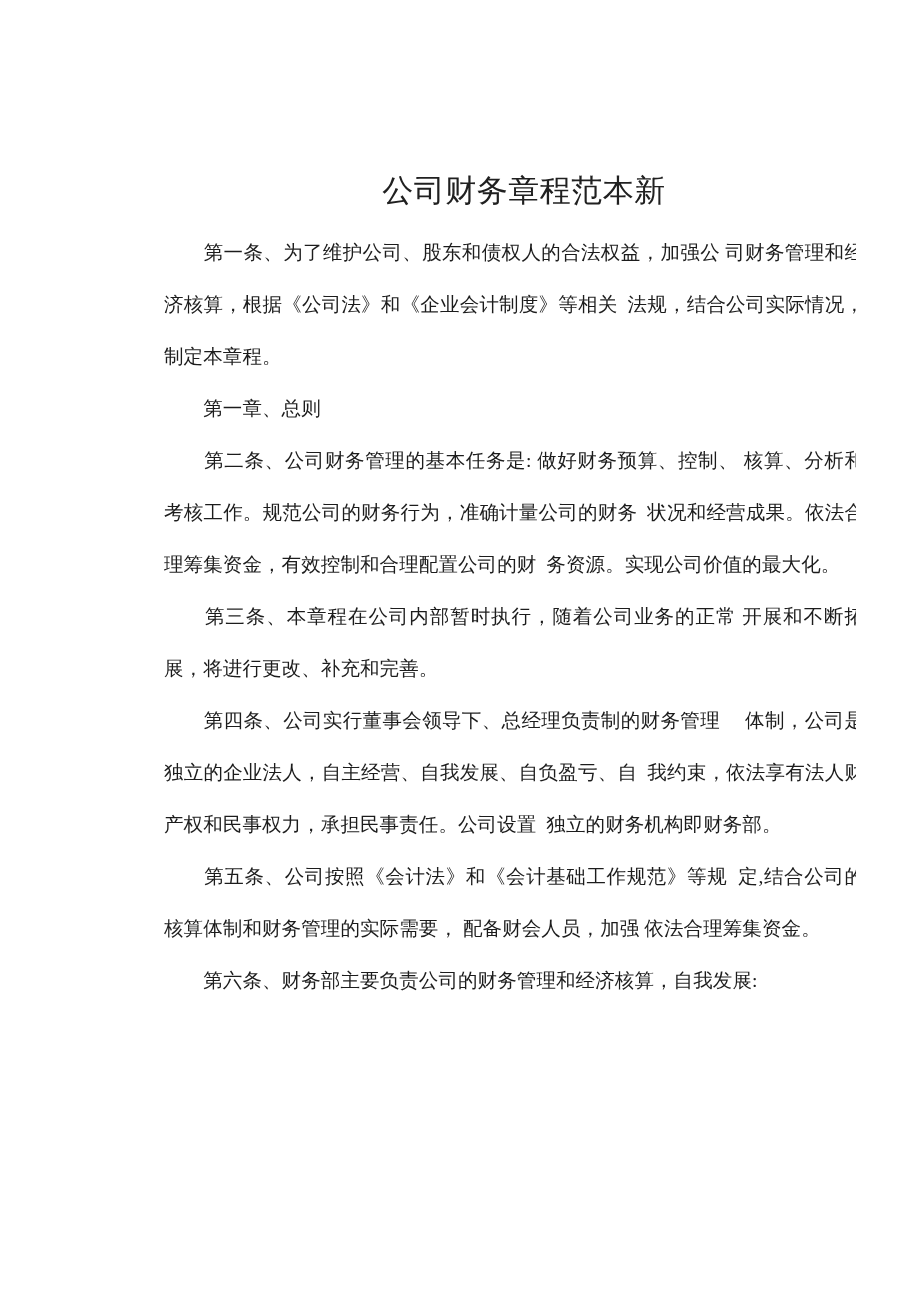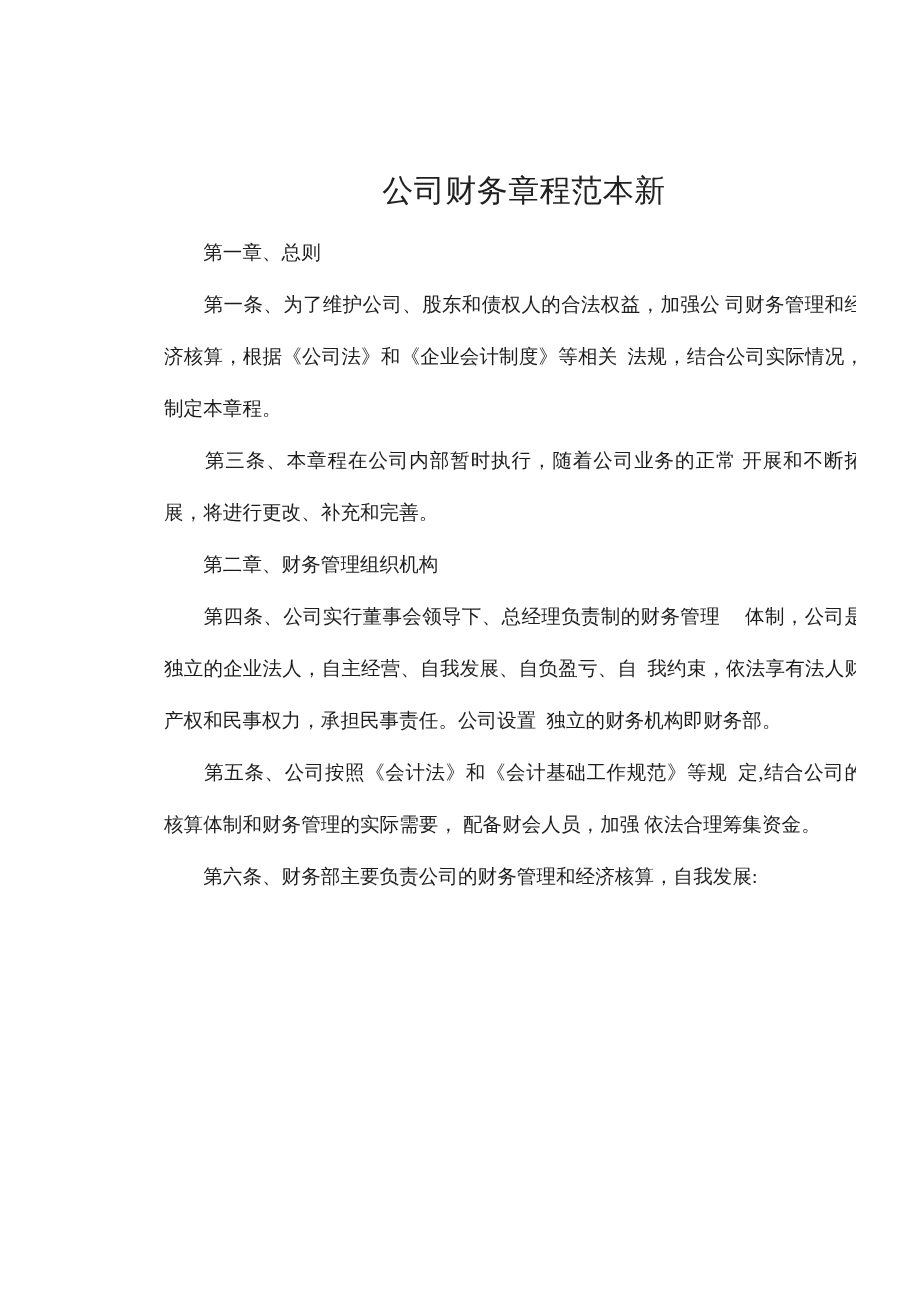--- a/index.html
+++ b/index.html
@@ -61,28 +61,28 @@
 </style>
 </head>
 <body>
 
 <div class="page">
 
   <h1 class="doc-title">公司财务章程范本新</h1>
 
   <div class="body-block">
 
+    <p class="para">　　第一条、为了维护公司、股东和债权人的合法权益，加强公 司财务管理和经济核算，根据《公司法》和《企业会计制度》等相关  法规，结合公司实际情况，制定本章程。</p>
+
     <p class="para short">　　第一章、总则</p>
 
-    <p class="para">　　第一条、为了维护公司、股东和债权人的合法权益，加强公 司财务管理和经济核算，根据《公司法》和《企业会计制度》等相关  法规，结合公司实际情况，制定本章程。</p>
-
+    <p class="para">　　第二条、公司财务管理的基本任务是: 做好财务预算、控制、 核算、分析和考核工作。规范公司的财务行为，准确计量公司的财务  状况和经营成果。依法合理筹集资金，有效控制和合理配置公司的财  务资源。实现公司价值的最大化。</p>
 
     <p class="para">　　第三条、本章程在公司内部暂时执行，随着公司业务的正常 开展和不断拓展，将进行更改、补充和完善。</p>
 
-    <p class="para short">　　第二章、财务管理组织机构</p>
 
     <p class="para">　　第四条、公司实行董事会领导下、总经理负责制的财务管理　 体制，公司是独立的企业法人，自主经营、自我发展、自负盈亏、自  我约束，依法享有法人财产权和民事权力，承担民事责任。公司设置  独立的财务机构即财务部。</p>
 
     <p class="para">　　第五条、公司按照《会计法》和《会计基础工作规范》等规  定,结合公司的核算体制和财务管理的实际需要， 配备财会人员，加强 依法合理筹集资金。</p>
 
     <p class="para">　　第六条、财务部主要负责公司的财务管理和经济核算，自我发展:</p>
 
   </div>
 
 </div>

